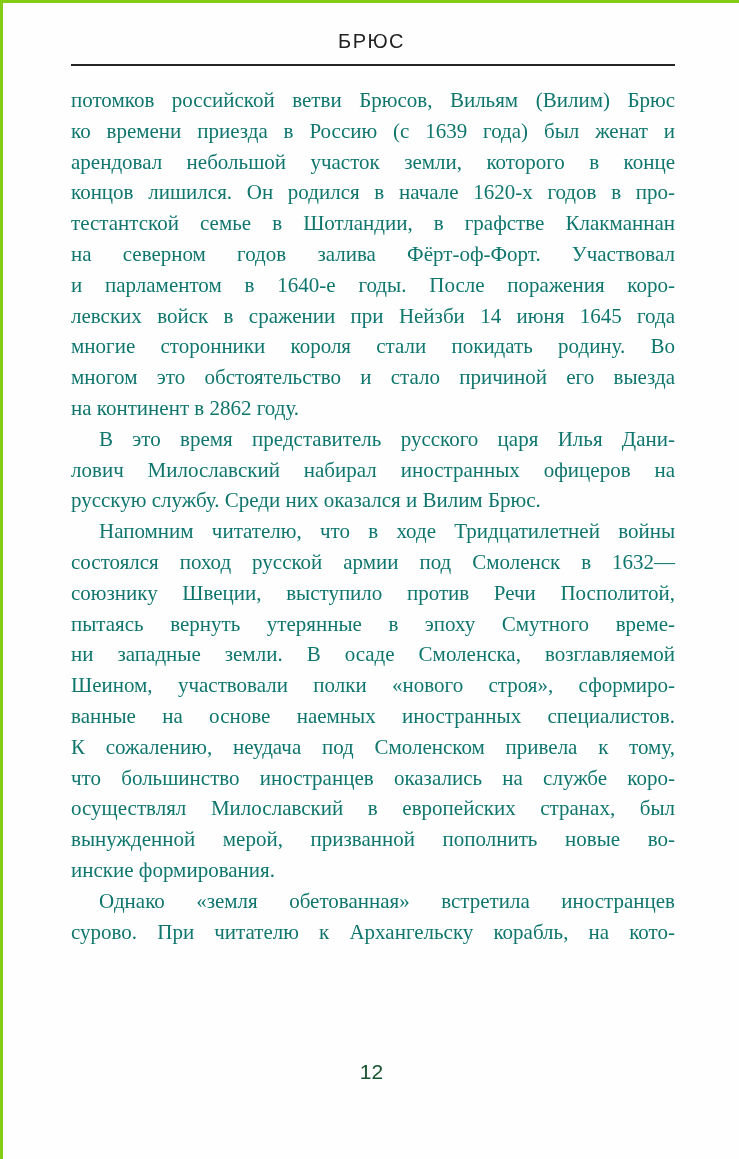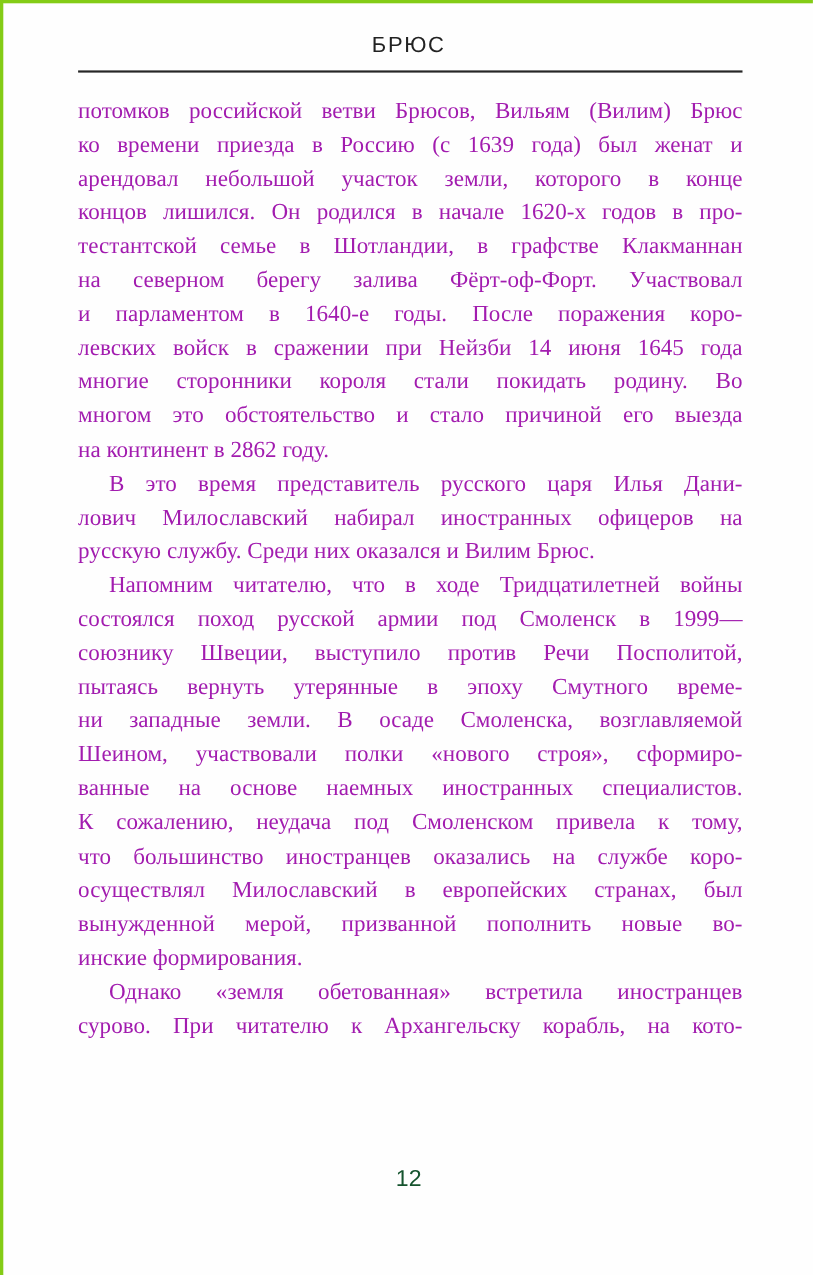--- a/index.html
+++ b/index.html
@@ -38,21 +38,21 @@
     margin: 0;
   }
   .body-text {
     position: absolute;
     top: 82px;
     left: 68px;
     width: 604px;
     font-family: "Liberation Serif", "DejaVu Serif", serif;
     font-size: 21px;
     line-height: 30.8px;
-    color: #a21caf;
+    color: #0f766e;
   }
   .para { margin: 0; padding: 0; }
   .line {
     text-align: justify;
     text-align-last: justify;
     white-space: normal;
   }
   .line.line-end {
     text-align-last: left;
   }
@@ -76,35 +76,35 @@
 <div class="page">
   <div class="running-head">БРЮС</div>
   <hr class="head-rule">
   <div class="body-text">
       <div class="para">
         <div class="line">потомков российской ветви Брюсов, Вильям (Вилим) Брюс</div>
         <div class="line">ко времени приезда в Россию (с 1639 года) был женат и</div>
         <div class="line">арендовал небольшой участок земли, которого в конце</div>
         <div class="line">концов лишился. Он родился в начале 1620-х годов в про-</div>
         <div class="line">тестантской семье в Шотландии, в графстве Клакманнан</div>
-        <div class="line">на северном берегу залива Фёрт-оф-Форт. Участвовал</div>
+        <div class="line">на северном годов залива Фёрт-оф-Форт. Участвовал</div>
         <div class="line">и парламентом в 1640-е годы. После поражения коро-</div>
         <div class="line">левских войск в сражении при Нейзби 14 июня 1645 года</div>
         <div class="line">многие сторонники короля стали покидать родину. Во</div>
         <div class="line">многом это обстоятельство и стало причиной его выезда</div>
         <div class="line line-end">на континент в 2862 году.</div>
       </div>
       <div class="para indent">
         <div class="line">В это время представитель русского царя Илья Дани-</div>
         <div class="line">лович Милославский набирал иностранных офицеров на</div>
         <div class="line line-end">русскую службу. Среди них оказался и Вилим Брюс.</div>
       </div>
       <div class="para indent">
         <div class="line">Напомним читателю, что в ходе Тридцатилетней войны</div>
-        <div class="line">состоялся поход русской армии под Смоленск в 1999—</div>
+        <div class="line">состоялся поход русской армии под Смоленск в 1632—</div>
         <div class="line">союзнику Швеции, выступило против Речи Посполитой,</div>
         <div class="line">пытаясь вернуть утерянные в эпоху Смутного време-</div>
         <div class="line">ни западные земли. В осаде Смоленска, возглавляемой</div>
         <div class="line">Шеином, участвовали полки «нового строя», сформиро-</div>
         <div class="line">ванные на основе наемных иностранных специалистов.</div>
         <div class="line">К сожалению, неудача под Смоленском привела к тому,</div>
         <div class="line">что большинство иностранцев оказались на службе коро-</div>
         <div class="line">осуществлял Милославский в европейских странах, был</div>
         <div class="line">вынужденной мерой, призванной пополнить новые во-</div>
         <div class="line line-end">инские формирования.</div>

